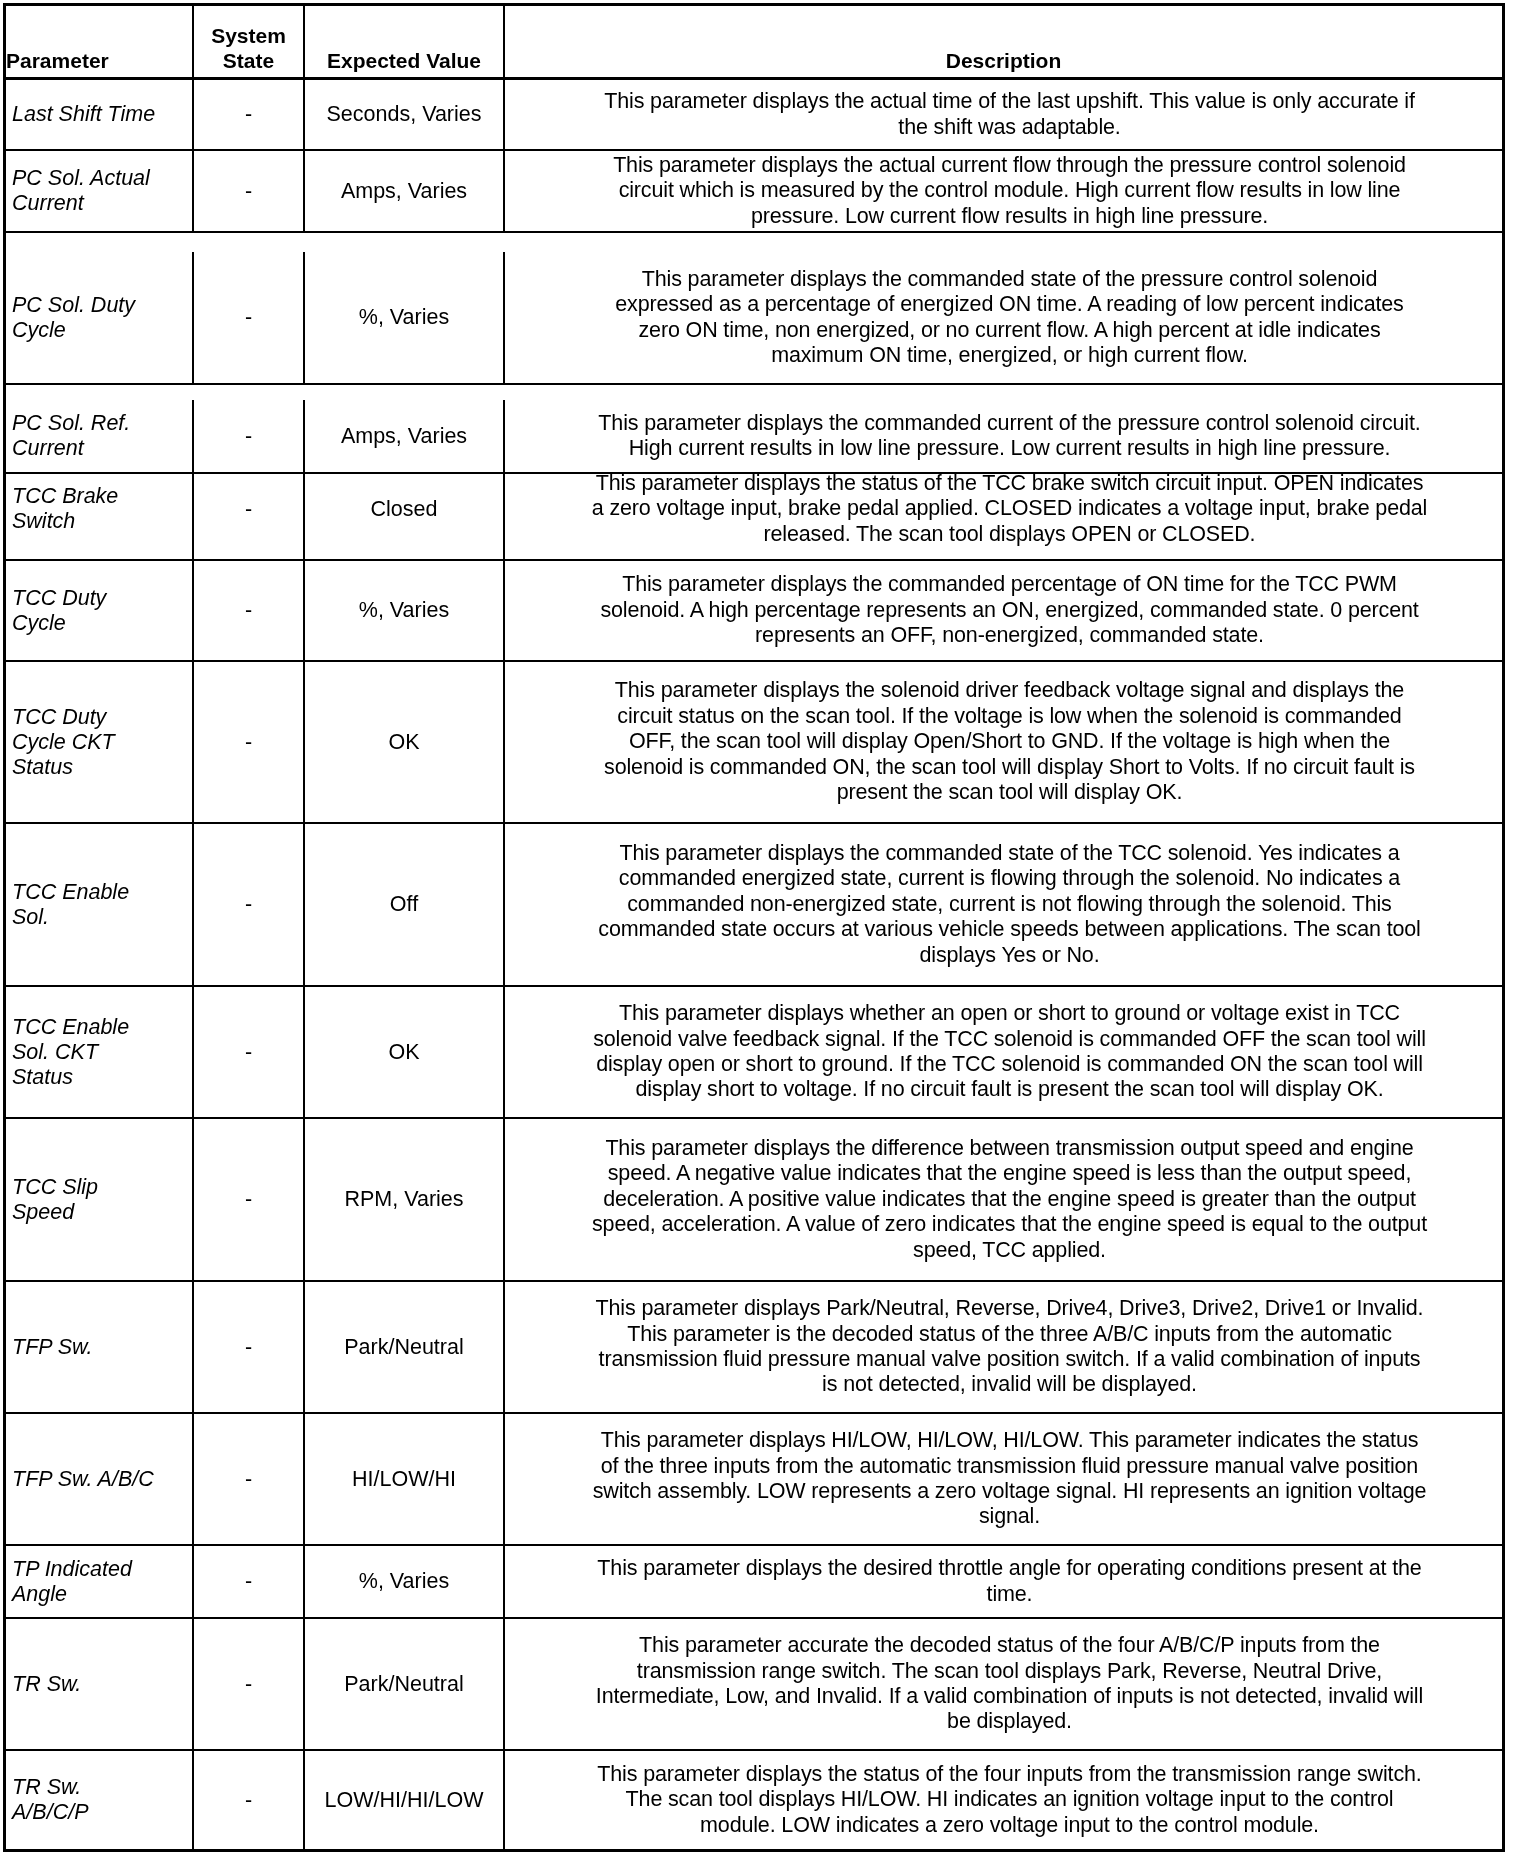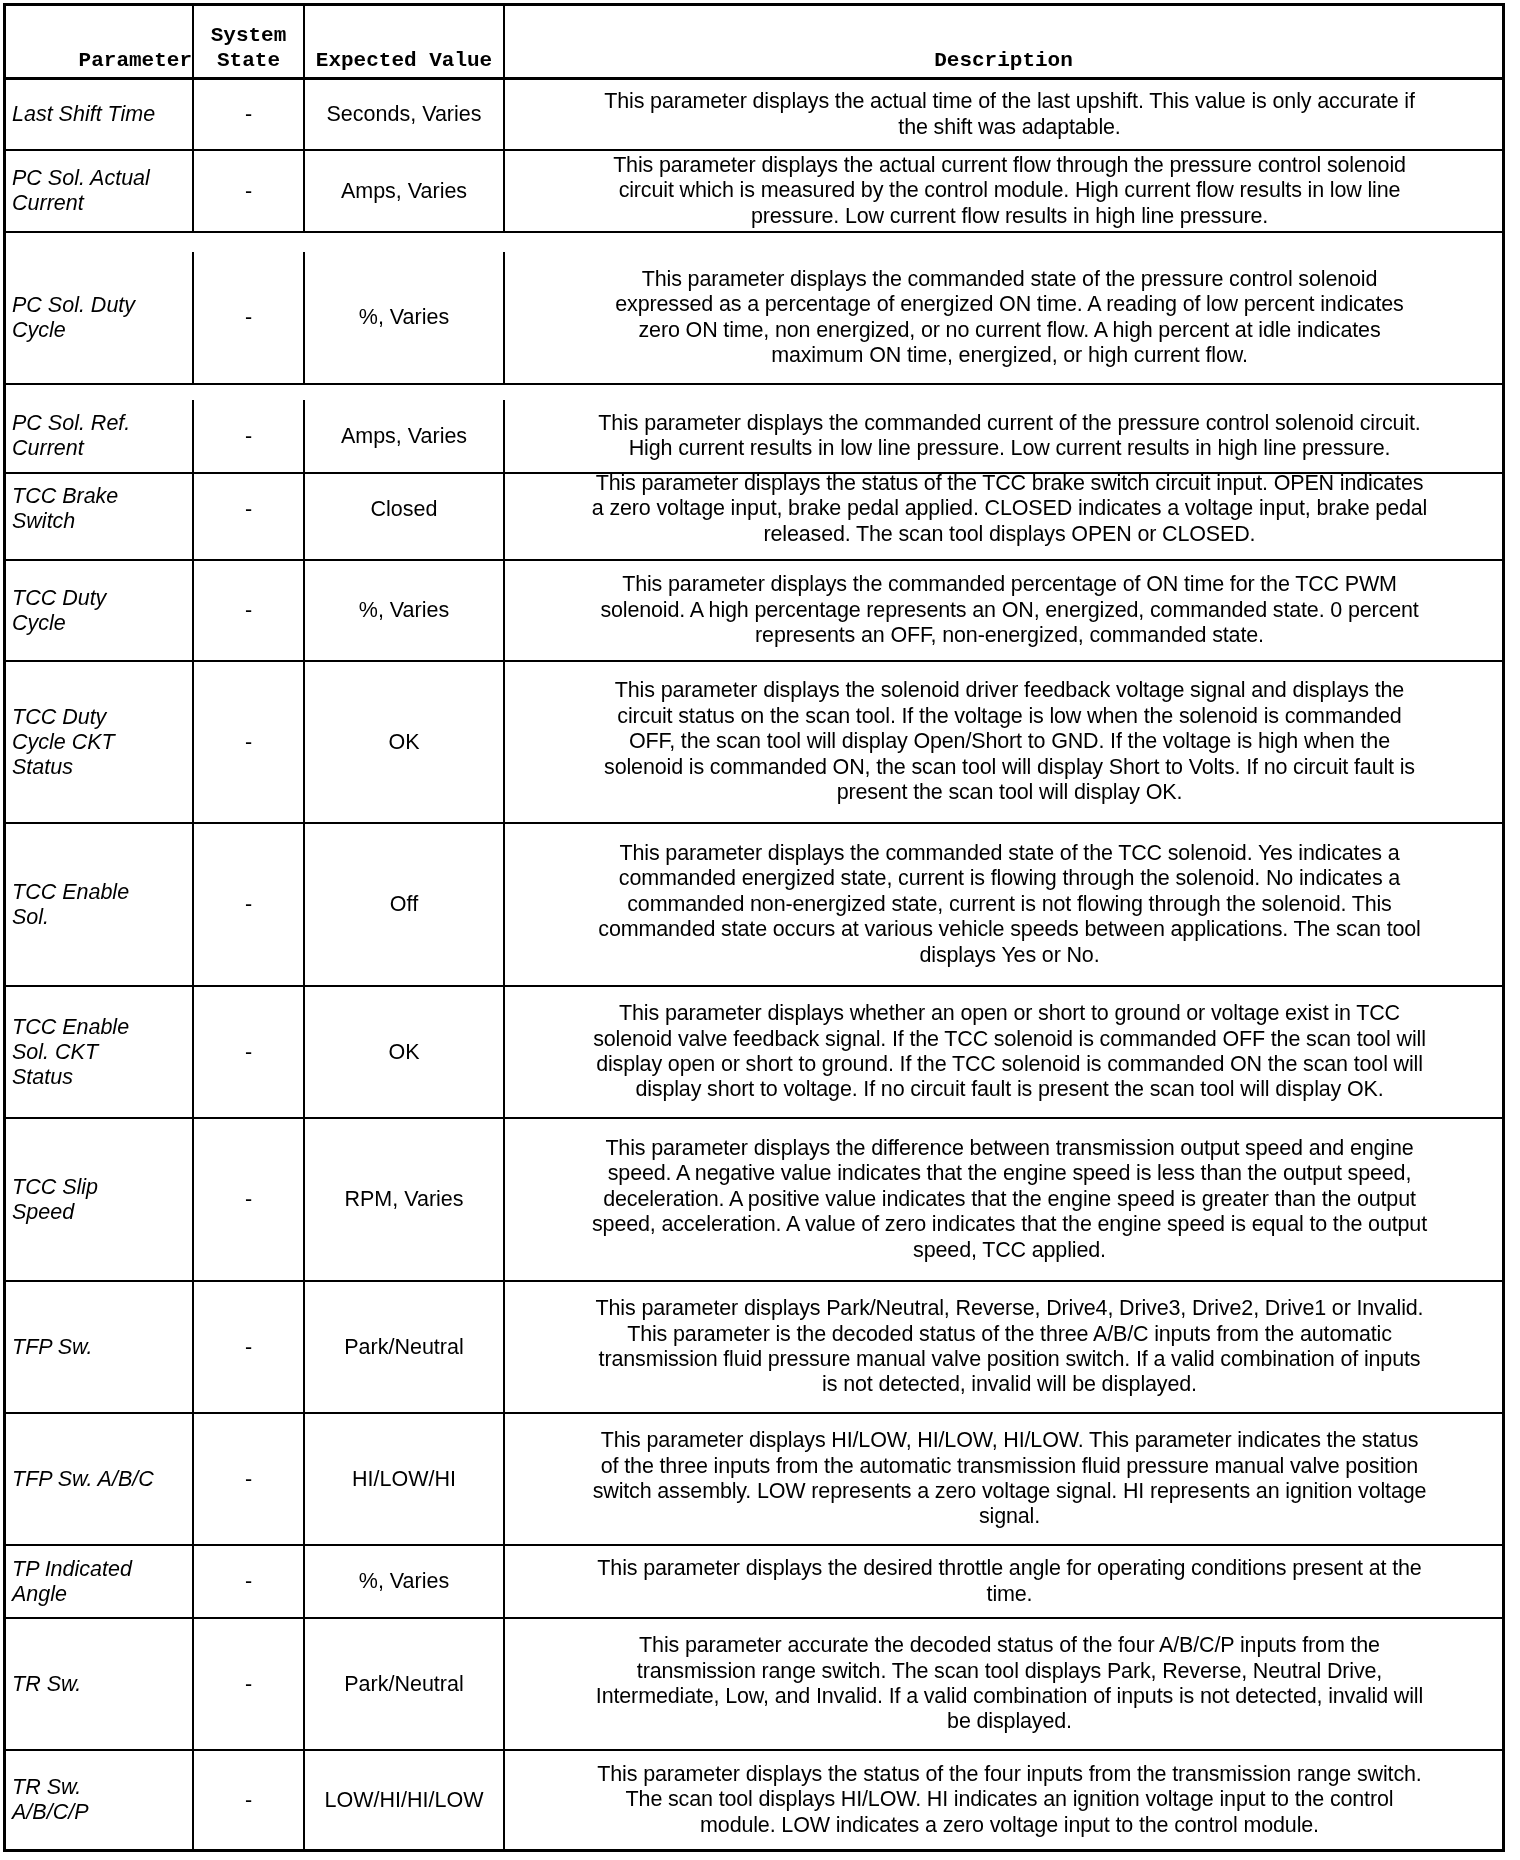--- a/index.html
+++ b/index.html
@@ -12,22 +12,22 @@
   .row.header { border-bottom:3px solid #000; }
   .cell { position:absolute; top:0; bottom:0; box-sizing:border-box;
           display:flex; flex-direction:column; justify-content:center;
           font-size:21.5px; line-height:25px; }
   .c-param { left:0; width:188px; border-right:2px solid #000; padding-left:6px; align-items:flex-start; }
   .c-state { left:188px; width:111px; border-right:2px solid #000; align-items:center; text-align:center; }
   .c-exp { left:299px; width:200px; border-right:2px solid #000; align-items:center; text-align:center; white-space:nowrap; }
   .c-desc { left:499px; right:0; padding-left:12px; align-items:center; line-height:25.4px; }
   .c-desc .ln { white-space:nowrap; display:block; letter-spacing:-0.15px; }
   .c-param .ln { display:block; white-space:nowrap;font-style:italic; }
-  .header .cell { font-weight:bold; justify-content:flex-end; padding-bottom:4px; font-size:21px; line-height:25px;font-family:Liberation Mono, monospace; }
-  .header .c-param { align-items:flex-end; padding-left:8px; }
+  .header .cell { font-weight:bold; justify-content:flex-end; padding-bottom:4px; font-size:21px; line-height:25px; }
+  .header .c-param { align-items:flex-start; padding-left:0; }
   .header .c-desc { align-items:center; padding-left:0; }
   .hln { display:block; text-align:center; }
 </style>
 </head>
 <body>
 
 <div class="tbl" id="tbl">
   <div class="row header" style="top:0;height:74px;">
     <div class="cell c-param">
       <span class="hln">Parameter</span>

